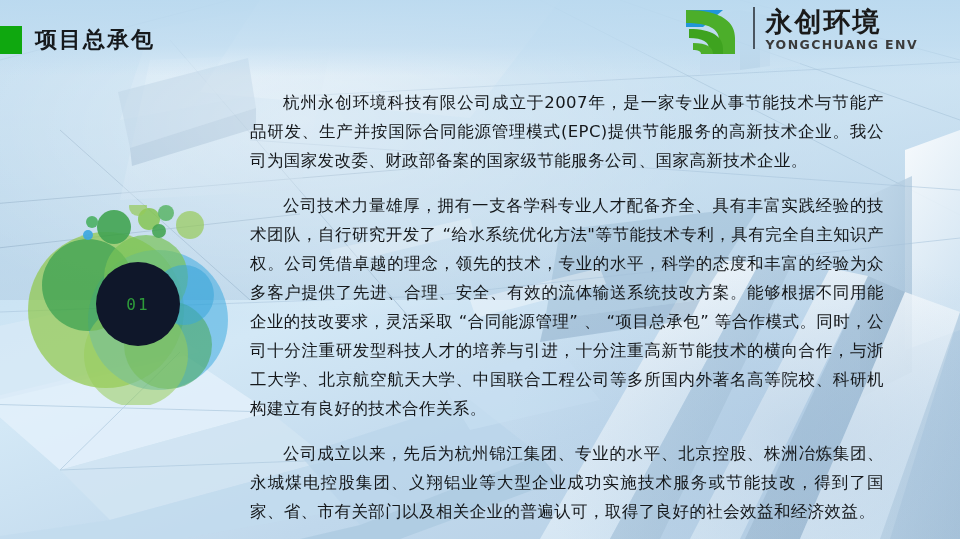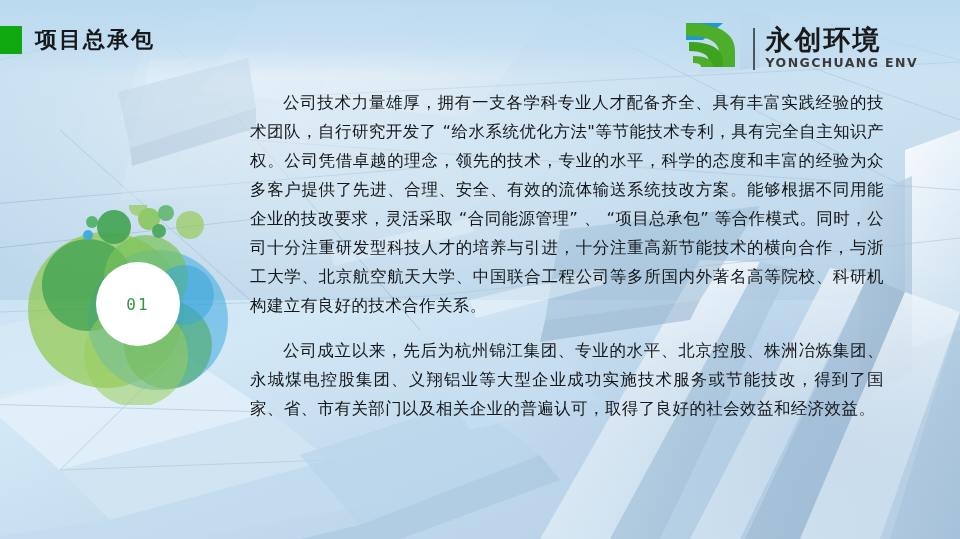--- a/index.html
+++ b/index.html
@@ -62,24 +62,24 @@
     font-weight: bold;
     color: #16191c;
     letter-spacing: 2px;
     line-height: 30px;
     white-space: nowrap;
   }
 
   
   .logo {
     position: absolute;
-    right: 42px; top: 18px;
+    right: 42px; top: 7px;
     height: 52px;
     display: flex;
-    align-items: flex-end;
+    align-items: flex-start;
   }
   .logo-mark { width: 62px; height: 50px; }
   .logo-sep {
     width: 2px; height: 42px;
     background: #4a5560;
     margin: 0 11px 0 8px;
   }
   .logo-text { display: flex; flex-direction: column; justify-content: center; }
   .logo-cn {
     font-size: 27px;
@@ -103,21 +103,21 @@
   .bubble-cluster {
     position: absolute;
     left: 18px; top: 205px;
     width: 230px; height: 200px;
   }
   .bubble-num {
     position: absolute;
     left: 96px; top: 262px;
     width: 84px; height: 84px;
     border-radius: 50%;
-    background: #ffffff;
+    background: #0f172a;
     display: flex;
     align-items: center;
     justify-content: center;
     font-size: 16px;
     color: #2e9b3a;
     letter-spacing: 2px;
     font-family: "DejaVu Sans Mono", "Liberation Mono", monospace;
   }
 
   
@@ -273,17 +273,18 @@
       <path d="M10,36 C24,36 30,40 30,47 L18,47 C18,44 15,43 10,43 Z" fill="#4cae2a"></path>
     </svg>
     <div class="logo-sep"></div>
     <div class="logo-text">
       <div class="logo-cn">永创环境</div>
       <div class="logo-en">YONGCHUANG ENV</div>
     </div>
   </div>
 
   <div class="body-text">
+    <p class="para">杭州永创环境科技有限公司成立于2007年，是一家专业从事节能技术与节能产品研发、生产并按国际合同能源管理模式(EPC)提供节能服务的高新技术企业。我公司为国家发改委、财政部备案的国家级节能服务公司、国家高新技术企业。</p>
     <p class="para">公司技术力量雄厚，拥有一支各学科专业人才配备齐全、具有丰富实践经验的技术团队，自行研究开发了 “给水系统优化方法"等节能技术专利，具有完全自主知识产权。公司凭借卓越的理念，领先的技术，专业的水平，科学的态度和丰富的经验为众多客户提供了先进、合理、安全、有效的流体输送系统技改方案。能够根据不同用能企业的技改要求，灵活采取 “合同能源管理” 、 “项目总承包” 等合作模式。同时，公司十分注重研发型科技人才的培养与引进，十分注重高新节能技术的横向合作，与浙工大学、北京航空航天大学、中国联合工程公司等多所国内外著名高等院校、科研机构建立有良好的技术合作关系。</p>
     <p class="para">公司成立以来，先后为杭州锦江集团、专业的水平、北京控股、株洲冶炼集团、永城煤电控股集团、义翔铝业等大型企业成功实施技术服务或节能技改，得到了国家、省、市有关部门以及相关企业的普遍认可，取得了良好的社会效益和经济效益。</p>
   </div>
 
 </div>
 
 </body></html>

